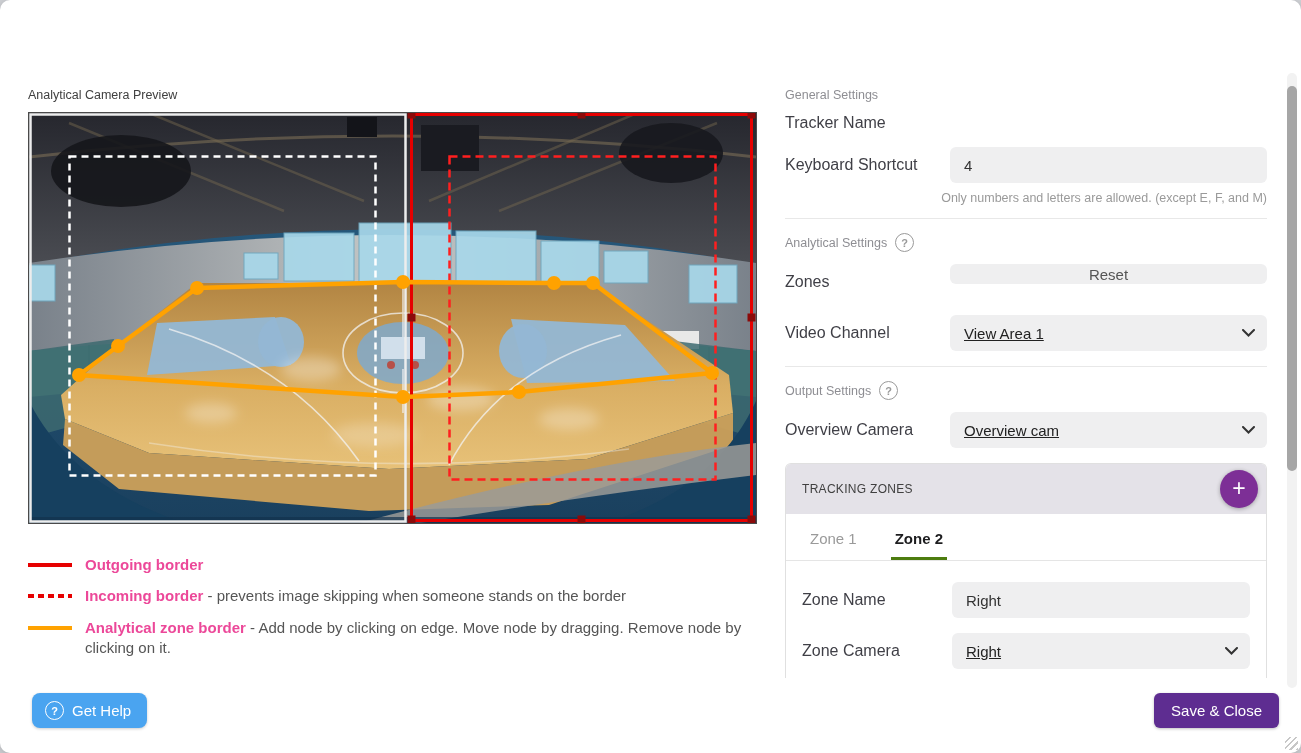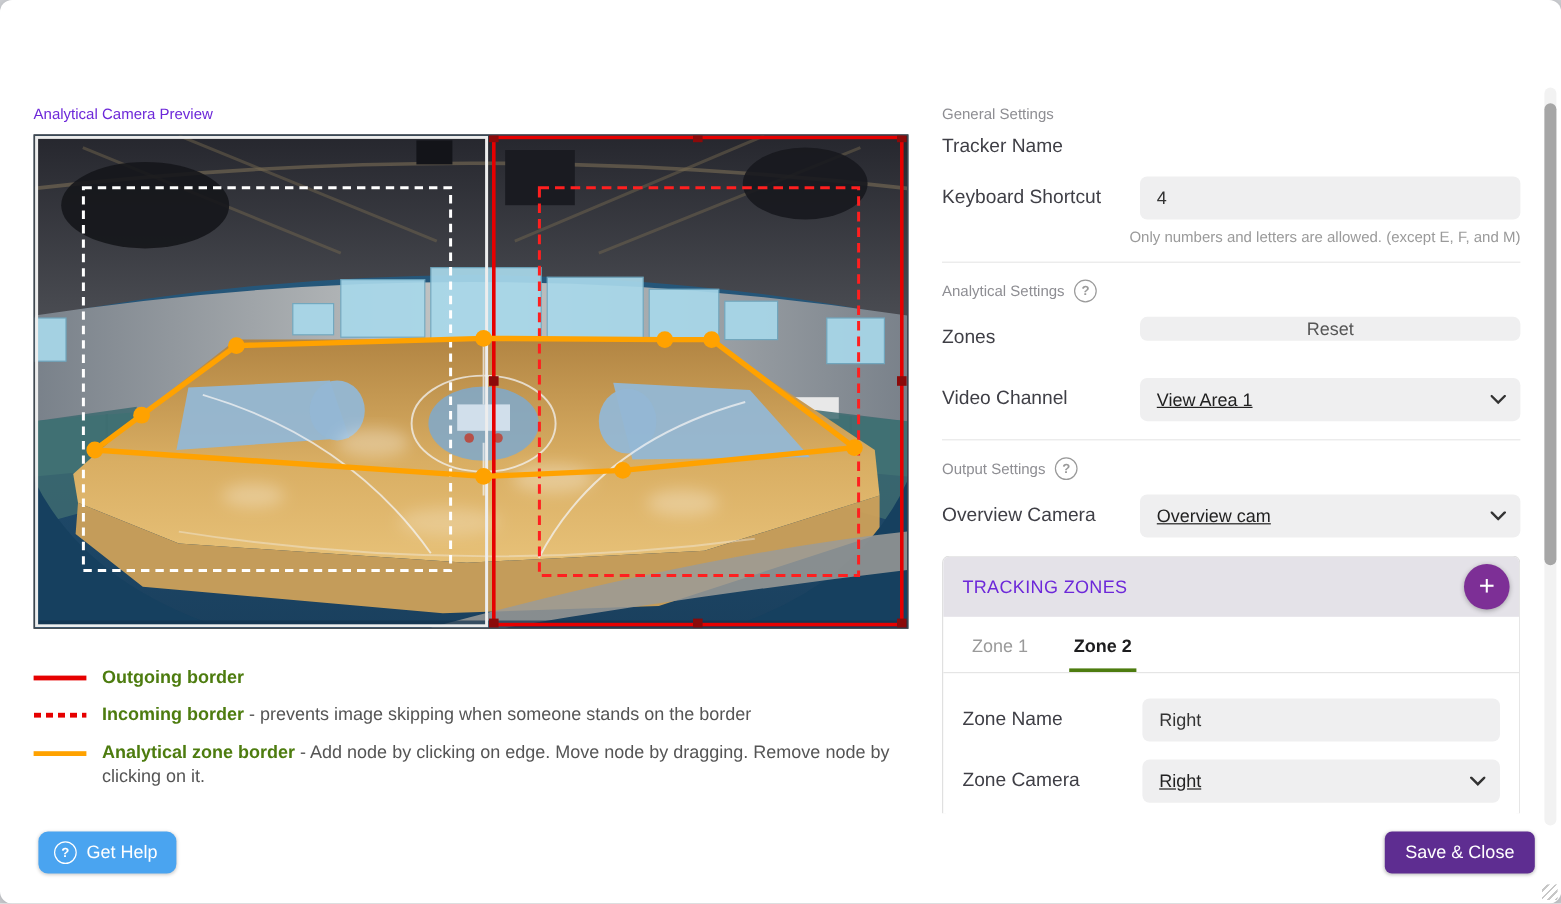--- a/index.html
+++ b/index.html
@@ -12,31 +12,31 @@
     box-shadow:0 2px 14px rgba(0,0,0,.25);}
   
   .hdr{position:absolute;left:0;top:0;right:0;height:61px;background:#632b8e;
     display:flex;align-items:center;padding:0 24px 0 28px;box-sizing:border-box;}
   .hdr-title{color:#fff;font-size:17.5px;font-weight:400;letter-spacing:.2px;}
   .badge{margin-left:12px;background:#f5a81c;color:#fff;font-weight:700;font-size:13px;
     padding:4px 9px;border-radius:6px;letter-spacing:.3px;}
   .close{margin-left:auto;color:#fff;font-size:21px;line-height:1;cursor:pointer;padding:4px;}
   
   .leftcol{position:absolute;left:28px;top:61px;width:727px;}
-  .preview-label{margin-top:27px;margin-bottom:10px;font-size:12.5px;color:#6d28d9;}
+  .preview-label{margin-top:27px;margin-bottom:10px;font-size:12.5px;color:#404040;}
   .preview{position:relative;width:727px;height:410px;border:1px solid #4a4a4a;box-sizing:content-box;background:#1d3d5c;}
   .preview svg{display:block;}
   
   .legend{margin-top:31px;font-size:15px;color:#555;}
   .lrow{display:flex;align-items:flex-start;margin-bottom:11px;}
   .swatch{flex:0 0 44px;height:4px;margin-top:8px;margin-right:13px;}
   .sw-solid-red{background:#e60000;}
   .sw-dash-red{background:repeating-linear-gradient(90deg,#e60000 0 6px,transparent 6px 10px);}
   .sw-solid-orange{background:#ffa200;}
-  .lname{font-weight:700;color:#4d7c0f;}
+  .lname{font-weight:700;color:#ec4899;}
   .ltext{max-width:668px;line-height:1.35;}
   
   .help-btn{position:absolute;left:32px;bottom:25px;background:#4aa4f0;color:#fff;border:none;
     border-radius:8px;padding:8px 16px 8px 13px;font-size:15px;display:flex;align-items:center;gap:8px;
     font-family:inherit;cursor:pointer;box-shadow:0 1px 3px rgba(0,0,0,.2);}
   .qcircle{width:17px;height:17px;border:1.6px solid #fff;border-radius:50%;display:inline-flex;
     align-items:center;justify-content:center;font-size:11px;font-weight:700;}
   .save-btn{position:absolute;right:22px;bottom:25px;background:#5e2d91;color:#fff;border:none;
     border-radius:6px;padding:9px 17px;font-size:15px;font-family:inherit;cursor:pointer;
     box-shadow:0 1px 3px rgba(0,0,0,.25);}
@@ -55,21 +55,21 @@
     font-size:15px;color:#555;font-family:inherit;cursor:pointer;}
   .select{width:100%;height:36px;background:#efeff0;border-radius:6px;display:flex;align-items:center;
     padding:0 12px 0 14px;font-size:15px;color:#222;box-sizing:border-box;cursor:pointer;text-decoration:underline;}
   .select .chev{margin-left:auto;}
   .hint{font-size:12.5px;color:#9a9a9a;text-align:right;margin:-7px 0 13px 0;}
   .divider{border:none;border-top:1px solid #e8e8e8;margin:4px 0 14px 0;}
   
   .tz{margin-top:5px;border:1px solid #e0e0e0;border-bottom:none;border-radius:6px 6px 0 0;
     height:214px;overflow:hidden;background:#fff;}
   .tz-hdr{height:50px;background:#e4e2e8;display:flex;align-items:center;padding:0 8px 0 16px;}
-  .tz-title{font-size:15px;color:#6d28d9;letter-spacing:.3px;}
+  .tz-title{font-size:12px;color:#404040;letter-spacing:.3px;}
   .tz-add{margin-left:auto;width:38px;height:38px;border-radius:50%;background:#7d2f96;color:#fff;
     border:none;font-size:23px;line-height:1;cursor:pointer;display:flex;align-items:center;justify-content:center;
     box-shadow:0 1px 4px rgba(0,0,0,.3);font-family:inherit;padding-bottom:2px;}
   .tz-tabs{display:flex;gap:30px;padding:0 0 0 20px;border-bottom:1px solid #e5e5e5;height:46px;align-items:flex-end;}
   .tab{font-size:15px;color:#9a9a9a;padding:0 4px 13px 4px;cursor:pointer;}
   .tab.active{color:#1d1d1f;font-weight:700;border-bottom:3px solid #4d7c0f;padding-bottom:10px;}
   .tz-body{padding:21px 16px 0 16px;}
   .tz-body .flabel{flex:0 0 150px;}
   
   .sbar{position:absolute;right:4px;top:73px;width:10px;height:615px;background:#f2f2f2;border-radius:5px;}

